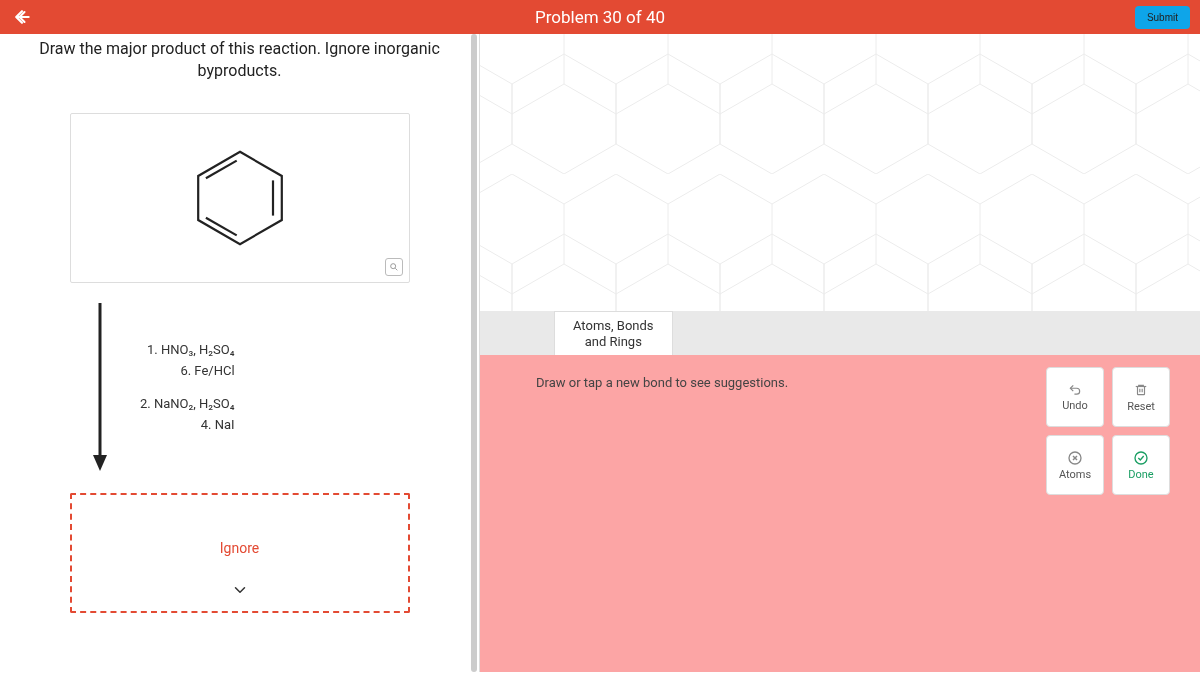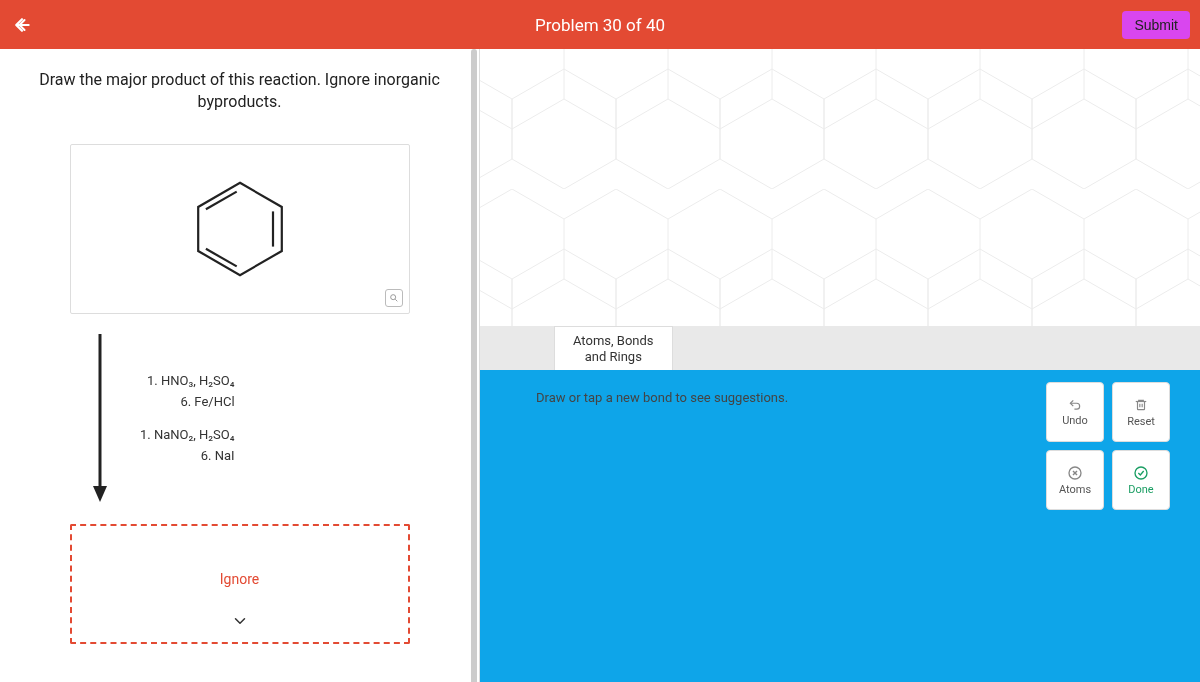--- a/index.html
+++ b/index.html
@@ -1,32 +1,32 @@
 <!DOCTYPE html>
 <html><head>
 <meta charset="utf-8">
 <style>
   * { box-sizing: border-box; margin: 0; padding: 0; }
   html, body { width: 1200px; height: 682px; font-family: -apple-system, BlinkMacSystemFont, "Segoe UI", Roboto, sans-serif; overflow: hidden; }
   .header {
-    height: 49px;
+    height: 34px;
     background: #e34a33;
     display: flex;
     align-items: center;
     justify-content: space-between;
     padding: 15px 10px;
   }
   .back-btn { width: 24px; height: 24px; display:flex; align-items:center; justify-content:center; cursor:pointer; }
   .header-title { color: #fff; font-size: 17px; font-weight: 400; position:absolute; left:50%; transform:translateX(-50%); }
   .submit-btn {
-    background: #d946ef; color:#222; border:none; border-radius:4px; padding:6px 12px; font-size:14px; cursor:pointer;
+    background: #0ea5e9; color:#222; border:none; border-radius:4px; padding:6px 12px; font-size:10px; cursor:pointer;
   }
   .main { display:flex; height: calc(682px - 44px); }
   .left-panel {
-    width: 480px; height:100%; border-right:1px solid #ddd; padding: 20px 30px; overflow:hidden; position:relative;
+    width: 480px; height:100%; border-right:1px solid #ddd; padding: 4px 30px; overflow:hidden; position:relative;
   }
   .scrollbar {
     position:absolute; right:2px; top:0; width:6px; height:100%; background:#ccc; border-radius:3px;
   }
   .prompt {
     text-align:center; font-size:16px; color:#222; margin-bottom:30px; line-height:1.4;
   }
   .reactant-box {
     border:1px solid #ddd; border-radius:2px; width:340px; height:170px; margin:0 auto; display:flex; align-items:center; justify-content:center; position:relative;
   }
@@ -47,21 +47,21 @@
   .hex-pattern { position:absolute; inset:0; }
   .tabs-row {
     height:44px; display:flex; align-items:stretch; background:#e9e9e9;padding-left:24px;
   }
   .tab {
     padding:6px 18px; font-size:13px; color:#333; display:flex; align-items:center; justify-content:center; text-align:center; cursor:pointer; background:#e9e9e9; margin-left:50px; line-height:1.2;
   }
   .tab.active { background:#fff; border-top:1px solid #ddd; border-left:1px solid #ddd; border-right:1px solid #ddd; margin-bottom:-1px; }
   .tab + .tab { margin-left:0; }
   .tool-instructions {
-    flex:1; padding:20px 56px; font-size:13px; color:#444; position:relative; background:#0ea5e9;
+    flex:1; padding:20px 56px; font-size:13px; color:#444; position:relative; background:#fca5a5;
   }
   .action-grid {
     position:absolute; right:30px; top:12px; display:grid; grid-template-columns:58px 58px; gap:8px;
   }
   .action-btn {
     height:60px; border:1px solid #ddd; border-radius:4px; background:#fff; display:flex; flex-direction:column; align-items:center; justify-content:center; font-size:11px; color:#555; cursor:pointer; gap:2px;
   }
   .action-btn.done { color:#1a9e63; }
 </style>
 </head>
@@ -104,22 +104,22 @@
 
     <div class="arrow-section">
       <svg class="arrow-svg" width="20" height="170">
         <line x1="10" y1="0" x2="10" y2="155" stroke="#222" stroke-width="3"></line>
         <polygon points="10,168 3,152 17,152" fill="#222"></polygon>
       </svg>
       <div class="reagents">
         <div>1.  HNO₃, H₂SO₄</div>
         <div>6.  Fe/HCl</div>
         <div class="group2">
-          <div>1.  NaNO₂, H₂SO₄</div>
-          <div>6.  NaI</div>
+          <div>2.  NaNO₂, H₂SO₄</div>
+          <div>4.  NaI</div>
         </div>
       </div>
     </div>
 
     <div class="product-box">
       <div class="product-label">Ignore</div>
       <div class="chevron-down">
         <svg width="18" height="18" viewBox="0 0 24 24" fill="none" stroke="#333" stroke-width="2" stroke-linecap="round" stroke-linejoin="round">
             <polyline points="6 9 12 15 18 9"></polyline>
           </svg>

